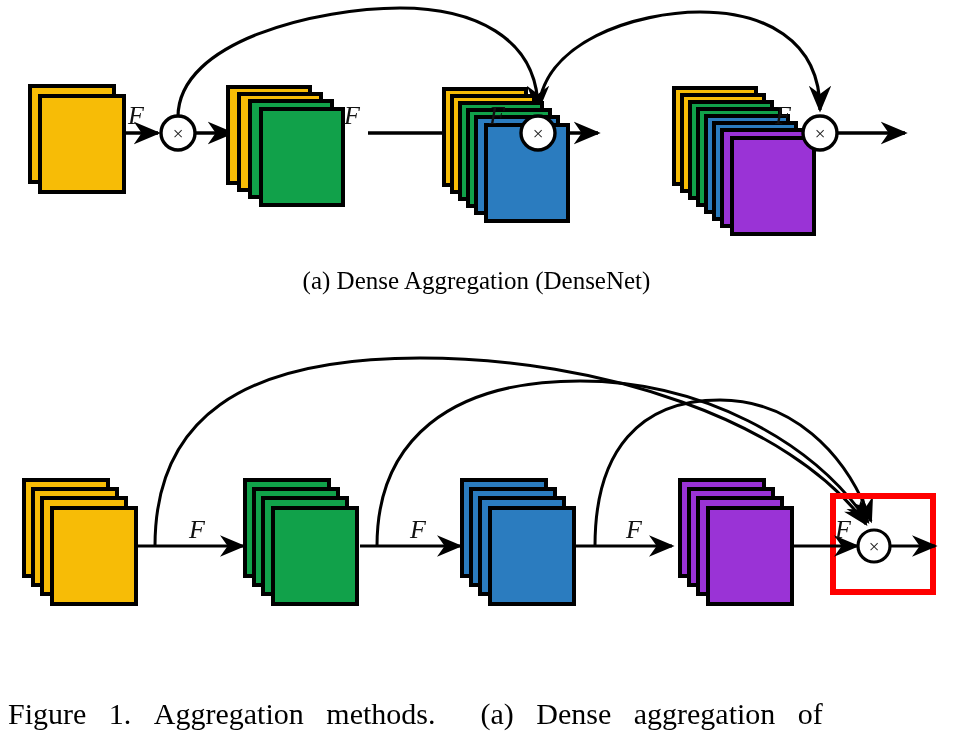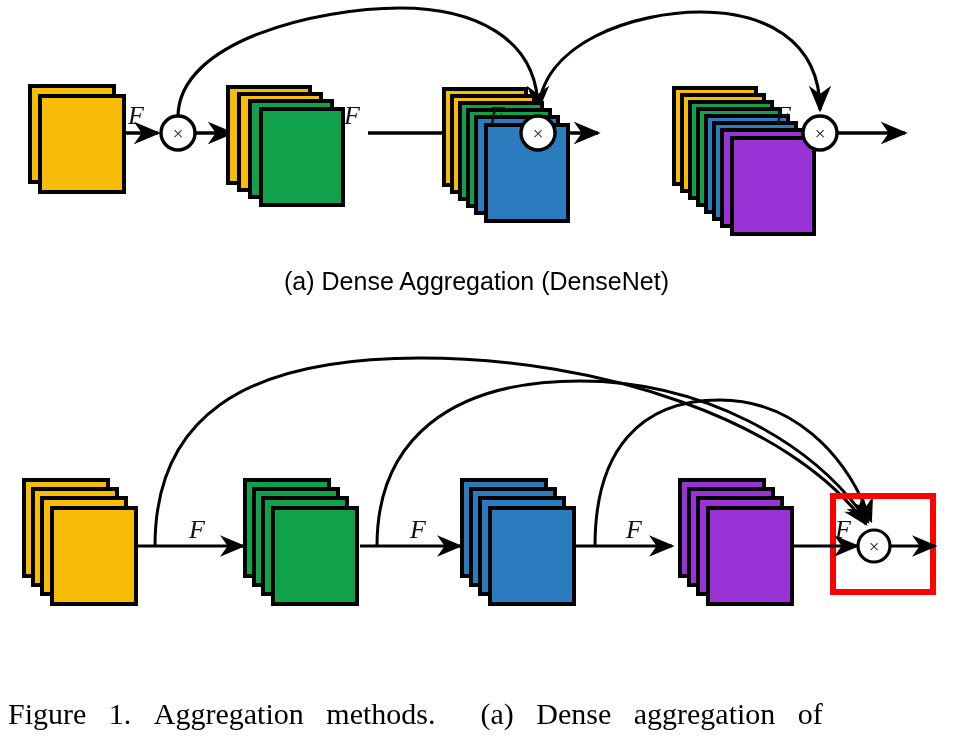--- a/index.html
+++ b/index.html
@@ -1,21 +1,21 @@
 <!DOCTYPE html>
 <html><head>
 <meta charset="utf-8">
 <style>
   html,body{margin:0;padding:0;background:#ffffff;}
   body{width:953px;height:742px;overflow:hidden;
        font-family:"Liberation Serif", serif;color:#000;}
   #root{position:relative;width:953px;height:742px;}
   svg{display:block;}
   .cap{position:absolute;width:100%;text-align:center;
-       font-family:Liberation Sans, sans-serif;font-size:25px;color:#000;}
+       font-family:Liberation Serif, serif;font-size:25px;color:#000;}
   #cap-a{top:267px;}
   #cap-b{top:645px;}
   #figcap{position:absolute;left:8px;top:697px;width:953px;
           font-family:"Liberation Serif", serif;font-size:30px;
           white-space:nowrap;text-align:justify;}
   #figcap span{display:inline-block;}
   .fglyph{font-family:"Liberation Serif", serif;font-style:italic;
           font-size:26px;fill:#111111;}
   .xglyph{font-family:"Liberation Serif", serif;font-size:19px;fill:#1a1a1a;}
 </style>

